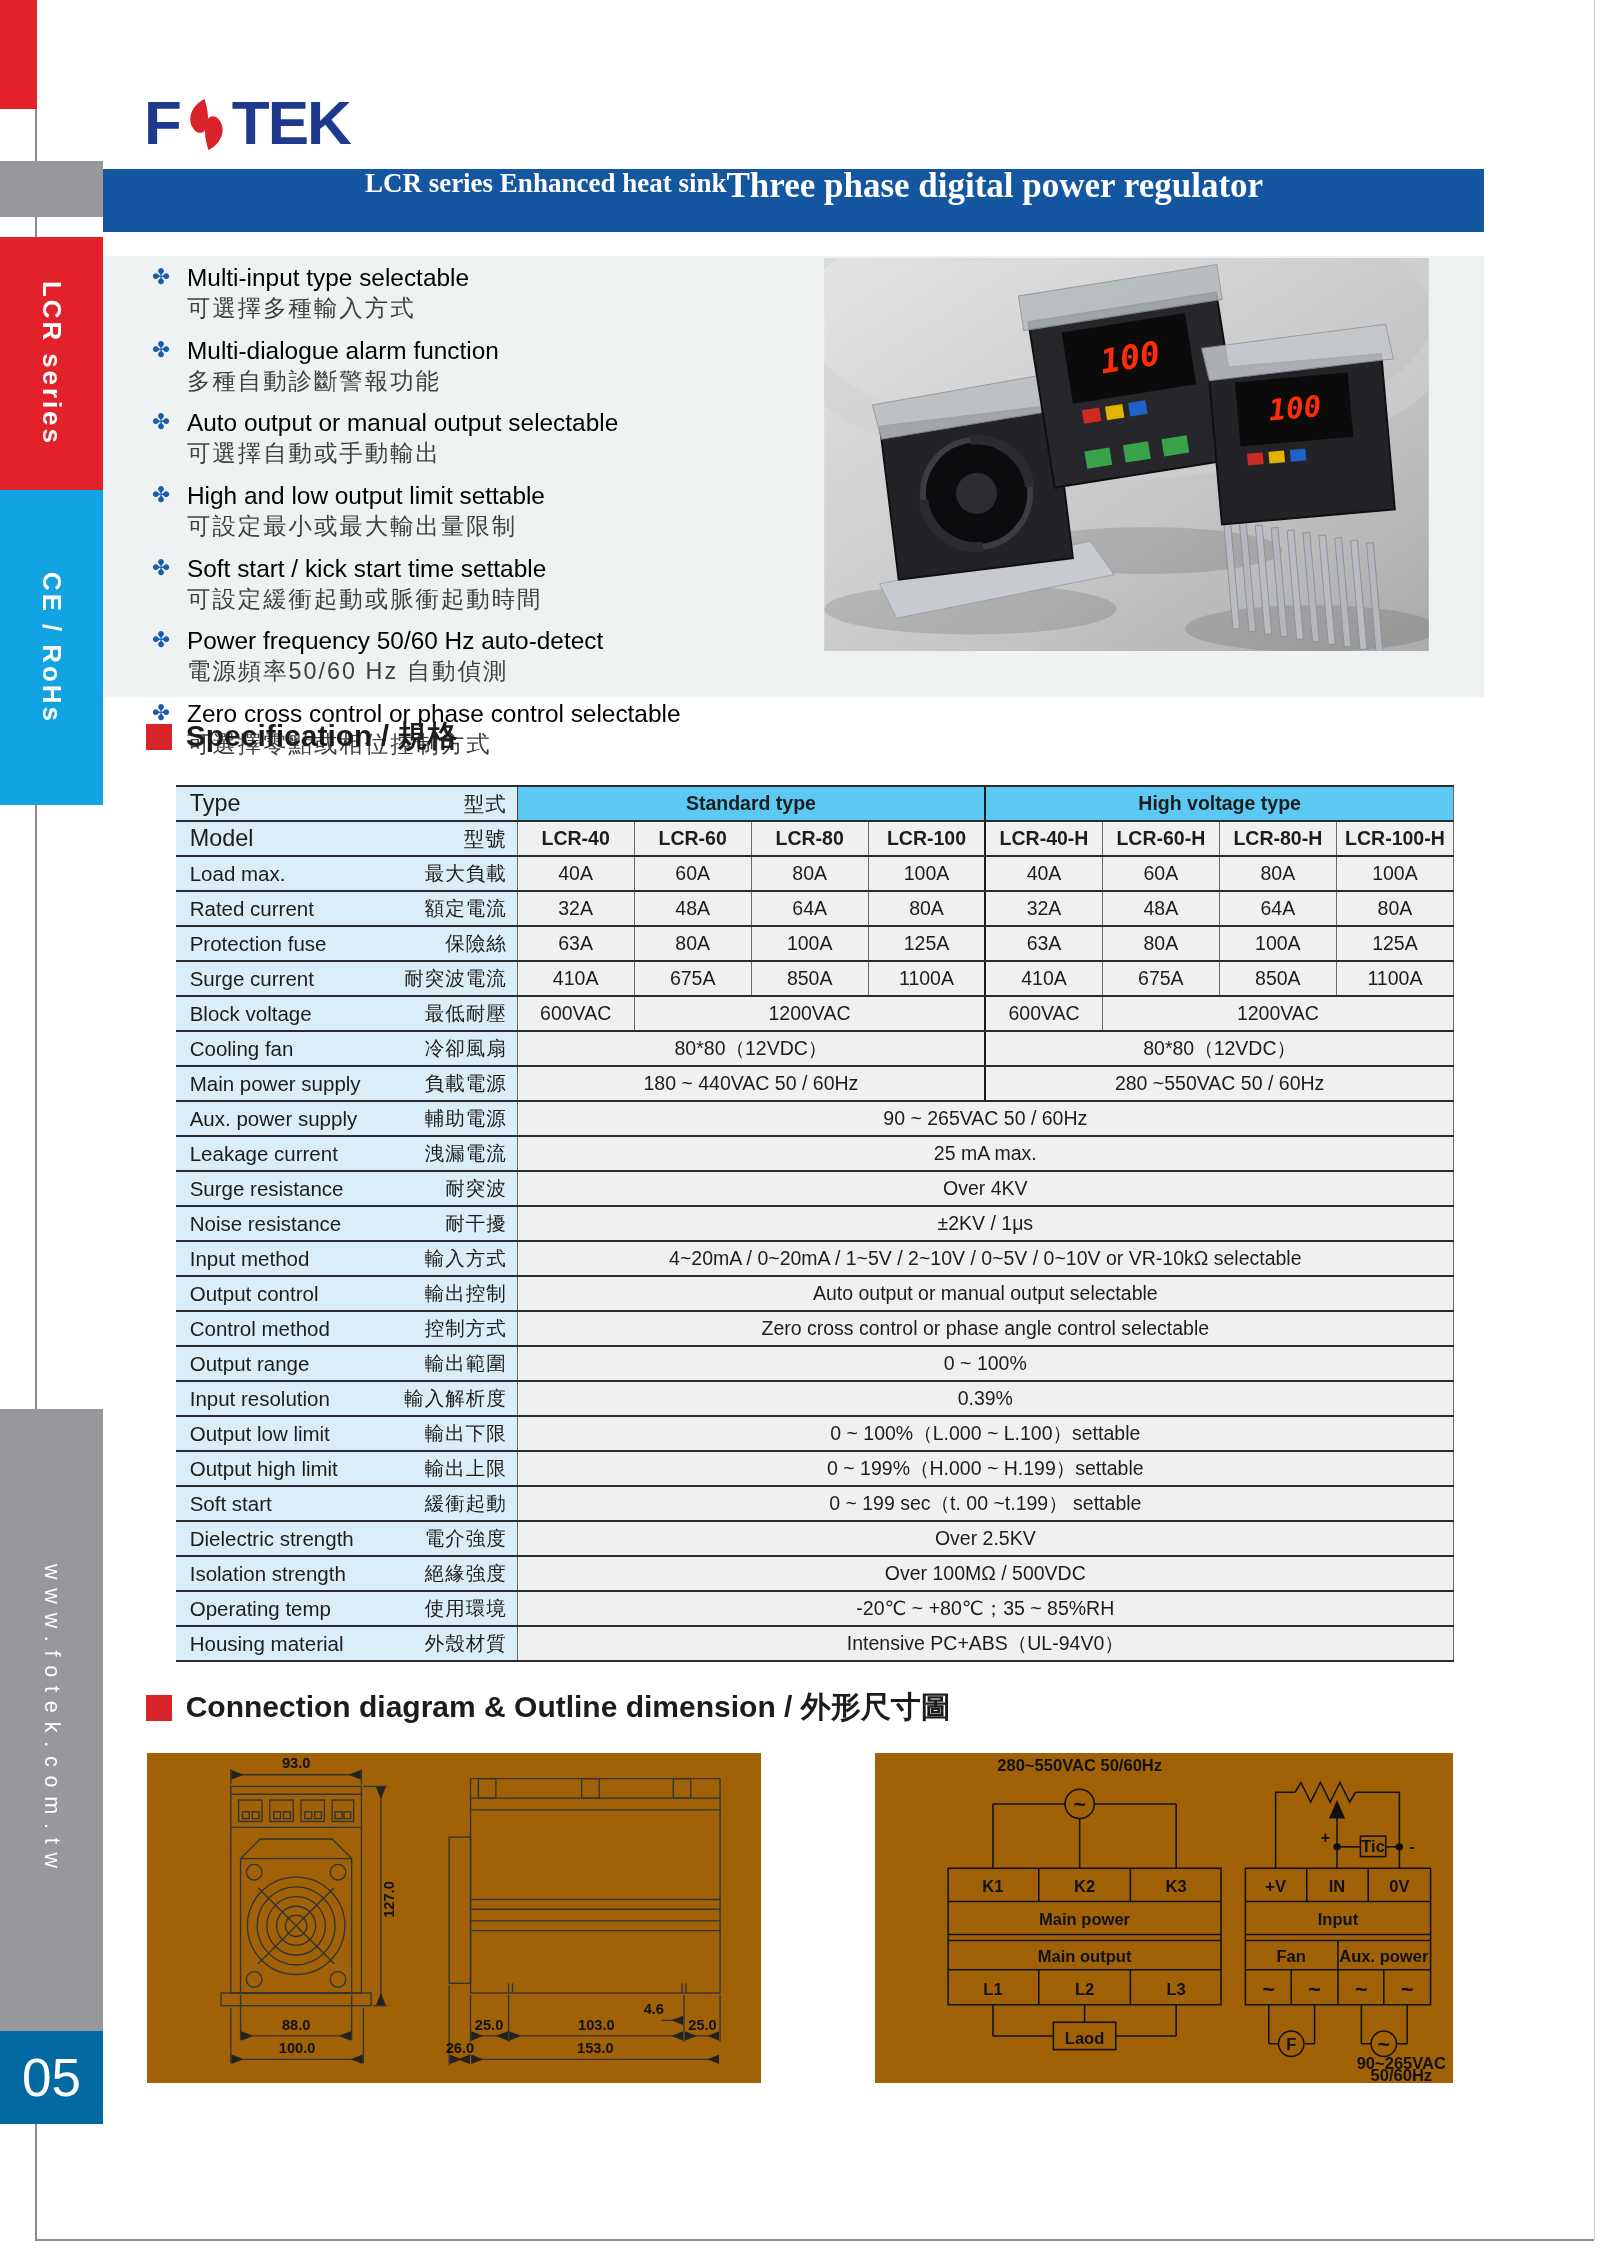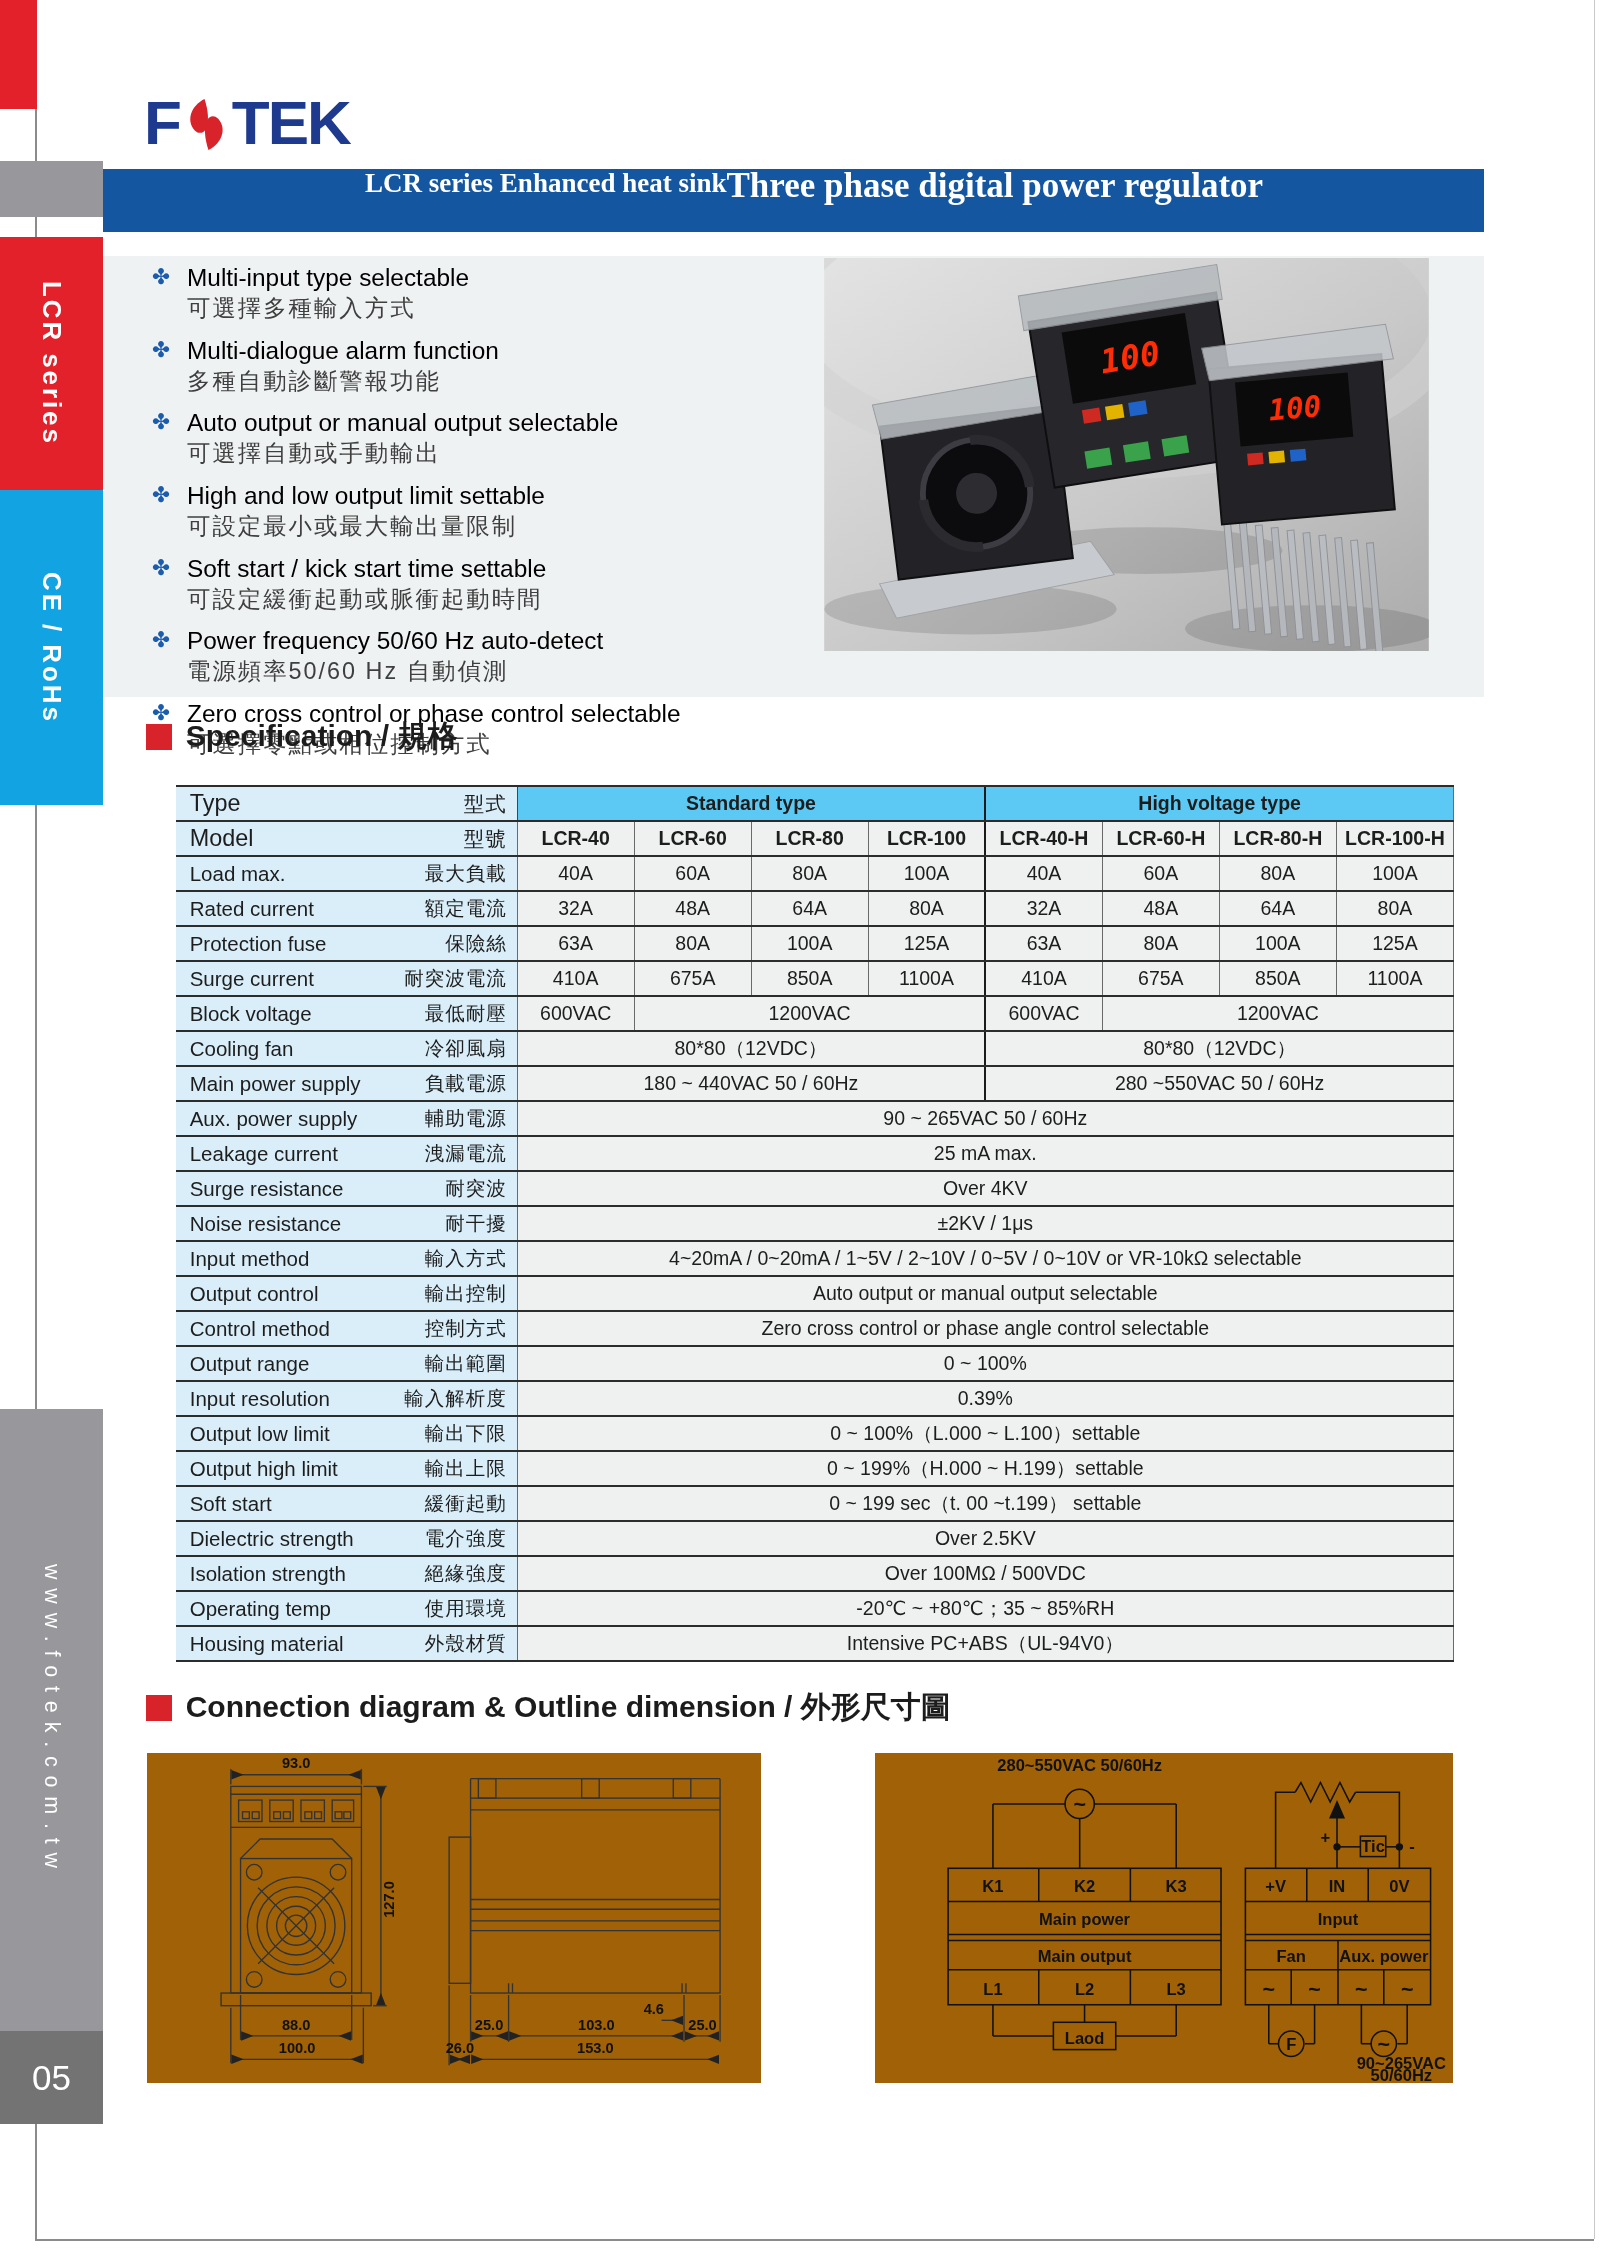--- a/index.html
+++ b/index.html
@@ -12,21 +12,21 @@
   .frame-bottom{left:35px;top:2239px;width:1559px;height:2px;background:#8b8b8b;}
   .corner-red{left:0;top:0;width:37px;height:109px;background:#E3212A;}
   
   .tab{left:0;width:103px;display:flex;align-items:center;justify-content:center;color:#fff;}
   .tab-vert{writing-mode:vertical-rl;font-weight:bold;letter-spacing:2.9px;}
   .tab-gray1{top:161px;height:56px;background:#98989C;}
   .tab-red{top:237px;height:253px;background:#E3212A;font-size:26px;}
   .tab-cyan{top:490px;height:315px;background:#12A3E2;font-size:26px;}
   .tab-gray2{top:1409px;height:622px;background:#98989C;font-size:21.5px;}
   .tab-gray2 .tab-vert{letter-spacing:8.8px;font-weight:normal;}
-  .tab-black{top:2031px;height:93px;background:#737373;font-size:35px;justify-content:center;}
+  .tab-black{top:2031px;height:93px;background:#0369a1;font-size:53px;justify-content:center;}
   
   .logo{left:144px;top:84px;display:flex;align-items:center;height:78px;}
   .logo span{font-size:62px;font-weight:bold;color:#1E3A8F;letter-spacing:-2px;line-height:1;}
   .logo svg{margin:3.9px 2px 0 2.9px;}
   
   .titlebar{left:103px;top:169px;width:1381px;height:63px;background:#1456A0;color:#fff;
     font-family:"Liberation Serif","DejaVu Serif",serif;padding-left:41px;box-sizing:border-box;
     display:flex;flex-direction:row;justify-content:center;}
   .titlebar .l1{font-size:27px;font-weight:bold;line-height:29px;}
   .titlebar .l2{font-size:35px;font-weight:bold;line-height:34px;}

